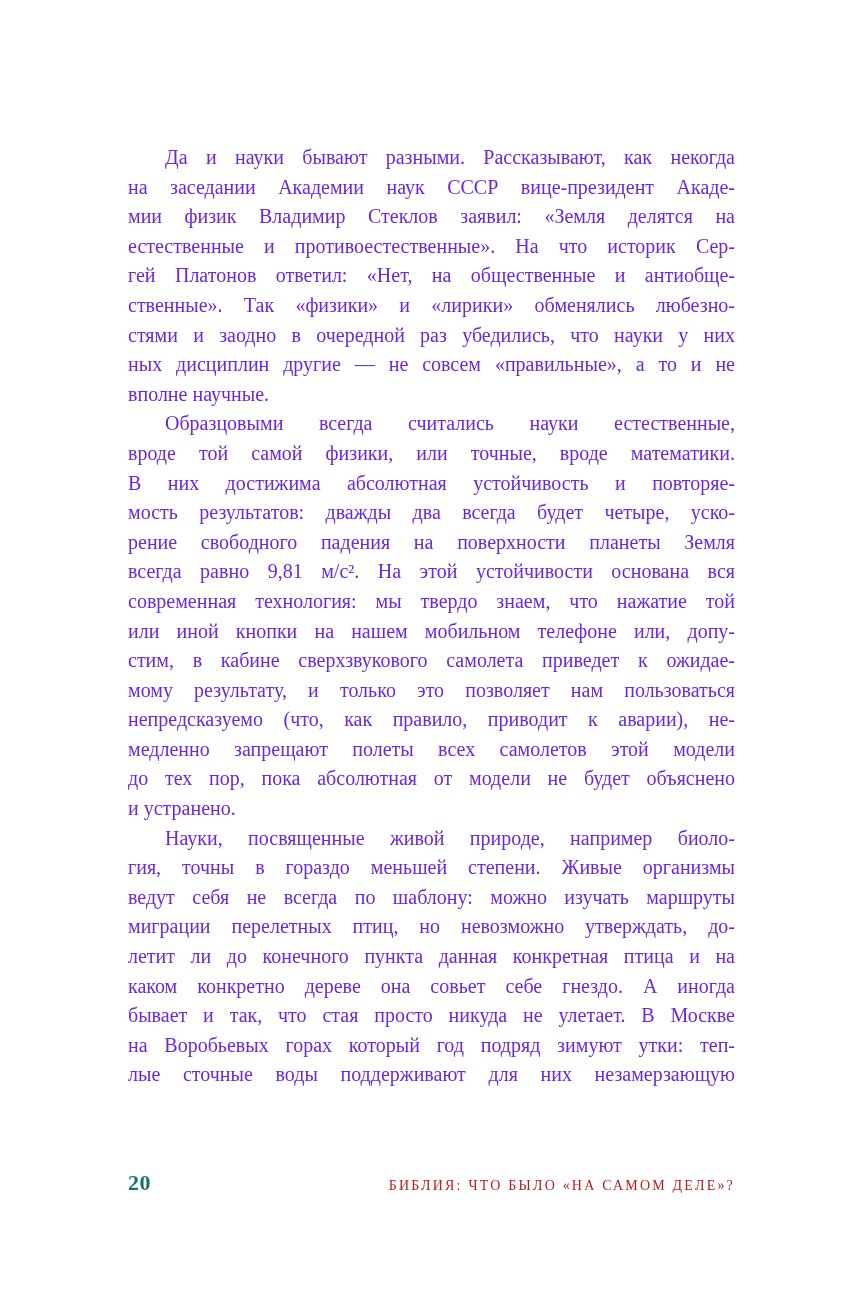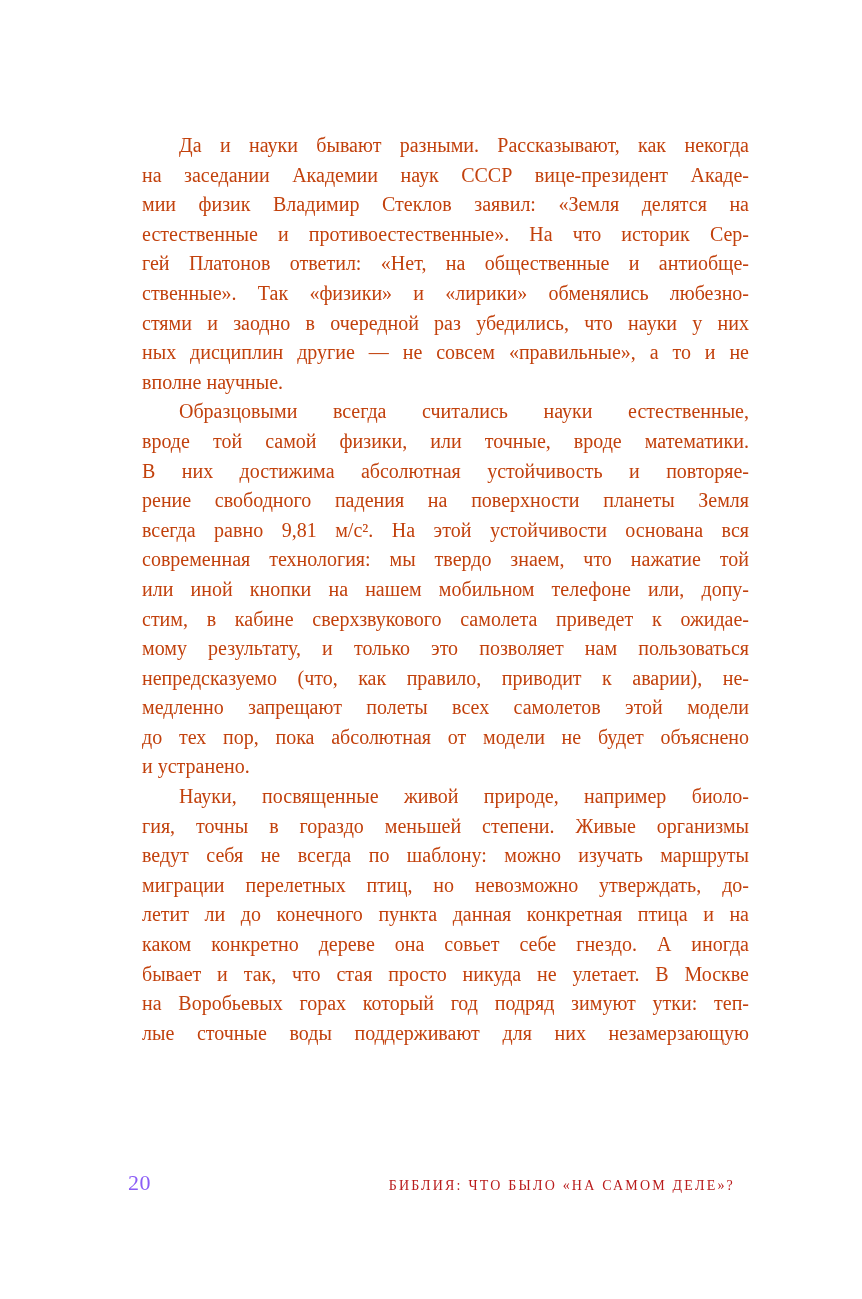--- a/index.html
+++ b/index.html
@@ -11,26 +11,25 @@
     position: relative;
     width: 862px;
     height: 1299px;
     background: #ffffff;
     overflow: hidden;
     font-family: "Liberation Serif", serif;
   }
   .text-block {
     position: absolute;
     left: 128px;
-    top: 131px;
+    top: 143px;
     width: 607px;
     font-size: 20px;
     line-height: 29.6px;
-    color: #c2410c;
-    margin-left: 14px;
+    color: #6d28d9;
   }
   .paragraph {
     margin: 0;
   }
   .line {
     text-align: justify;
     text-align-last: justify;
     white-space: normal;
   }
   .line.para-start {
@@ -43,22 +42,22 @@
     position: absolute;
     left: 128px;
     top: 1170px;
     width: 607px;
     display: flex;
     justify-content: space-between;
     align-items: baseline;
   }
   .page-number {
     font-size: 22px;
-    font-weight: normal;
-    color: #8b5cf6;
+    font-weight: bold;
+    color: #0f766e;
     letter-spacing: 0.5px;
   }
   .running-title {
     font-size: 14px;
     letter-spacing: 2.2px;
     color: #b91c1c;
     text-transform: uppercase;
   }
 </style>
 </head>
@@ -74,20 +73,21 @@
         <div class="line">гей Платонов ответил: «Нет, на общественные и антиобще-</div>
         <div class="line">ственные». Так «физики» и «лирики» обменялись любезно-</div>
         <div class="line">стями и заодно в очередной раз убедились, что науки у них</div>
         <div class="line">ных дисциплин другие — не совсем «правильные», а то и не</div>
         <div class="line para-end">вполне научные.</div>
       </div>
       <div class="paragraph">
         <div class="line para-start">Образцовыми всегда считались науки естественные,</div>
         <div class="line">вроде той самой физики, или точные, вроде математики.</div>
         <div class="line">В них достижима абсолютная устойчивость и повторяе-</div>
+        <div class="line">мость результатов: дважды два всегда будет четыре, уско-</div>
         <div class="line">рение свободного падения на поверхности планеты Земля</div>
         <div class="line">всегда равно 9,81 м/с². На этой устойчивости основана вся</div>
         <div class="line">современная технология: мы твердо знаем, что нажатие той</div>
         <div class="line">или иной кнопки на нашем мобильном телефоне или, допу-</div>
         <div class="line">стим, в кабине сверхзвукового самолета приведет к ожидае-</div>
         <div class="line">мому результату, и только это позволяет нам пользоваться</div>
         <div class="line">непредсказуемо (что, как правило, приводит к аварии), не-</div>
         <div class="line">медленно запрещают полеты всех самолетов этой модели</div>
         <div class="line">до тех пор, пока абсолютная от модели не будет объяснено</div>
         <div class="line para-end">и устранено.</div>

